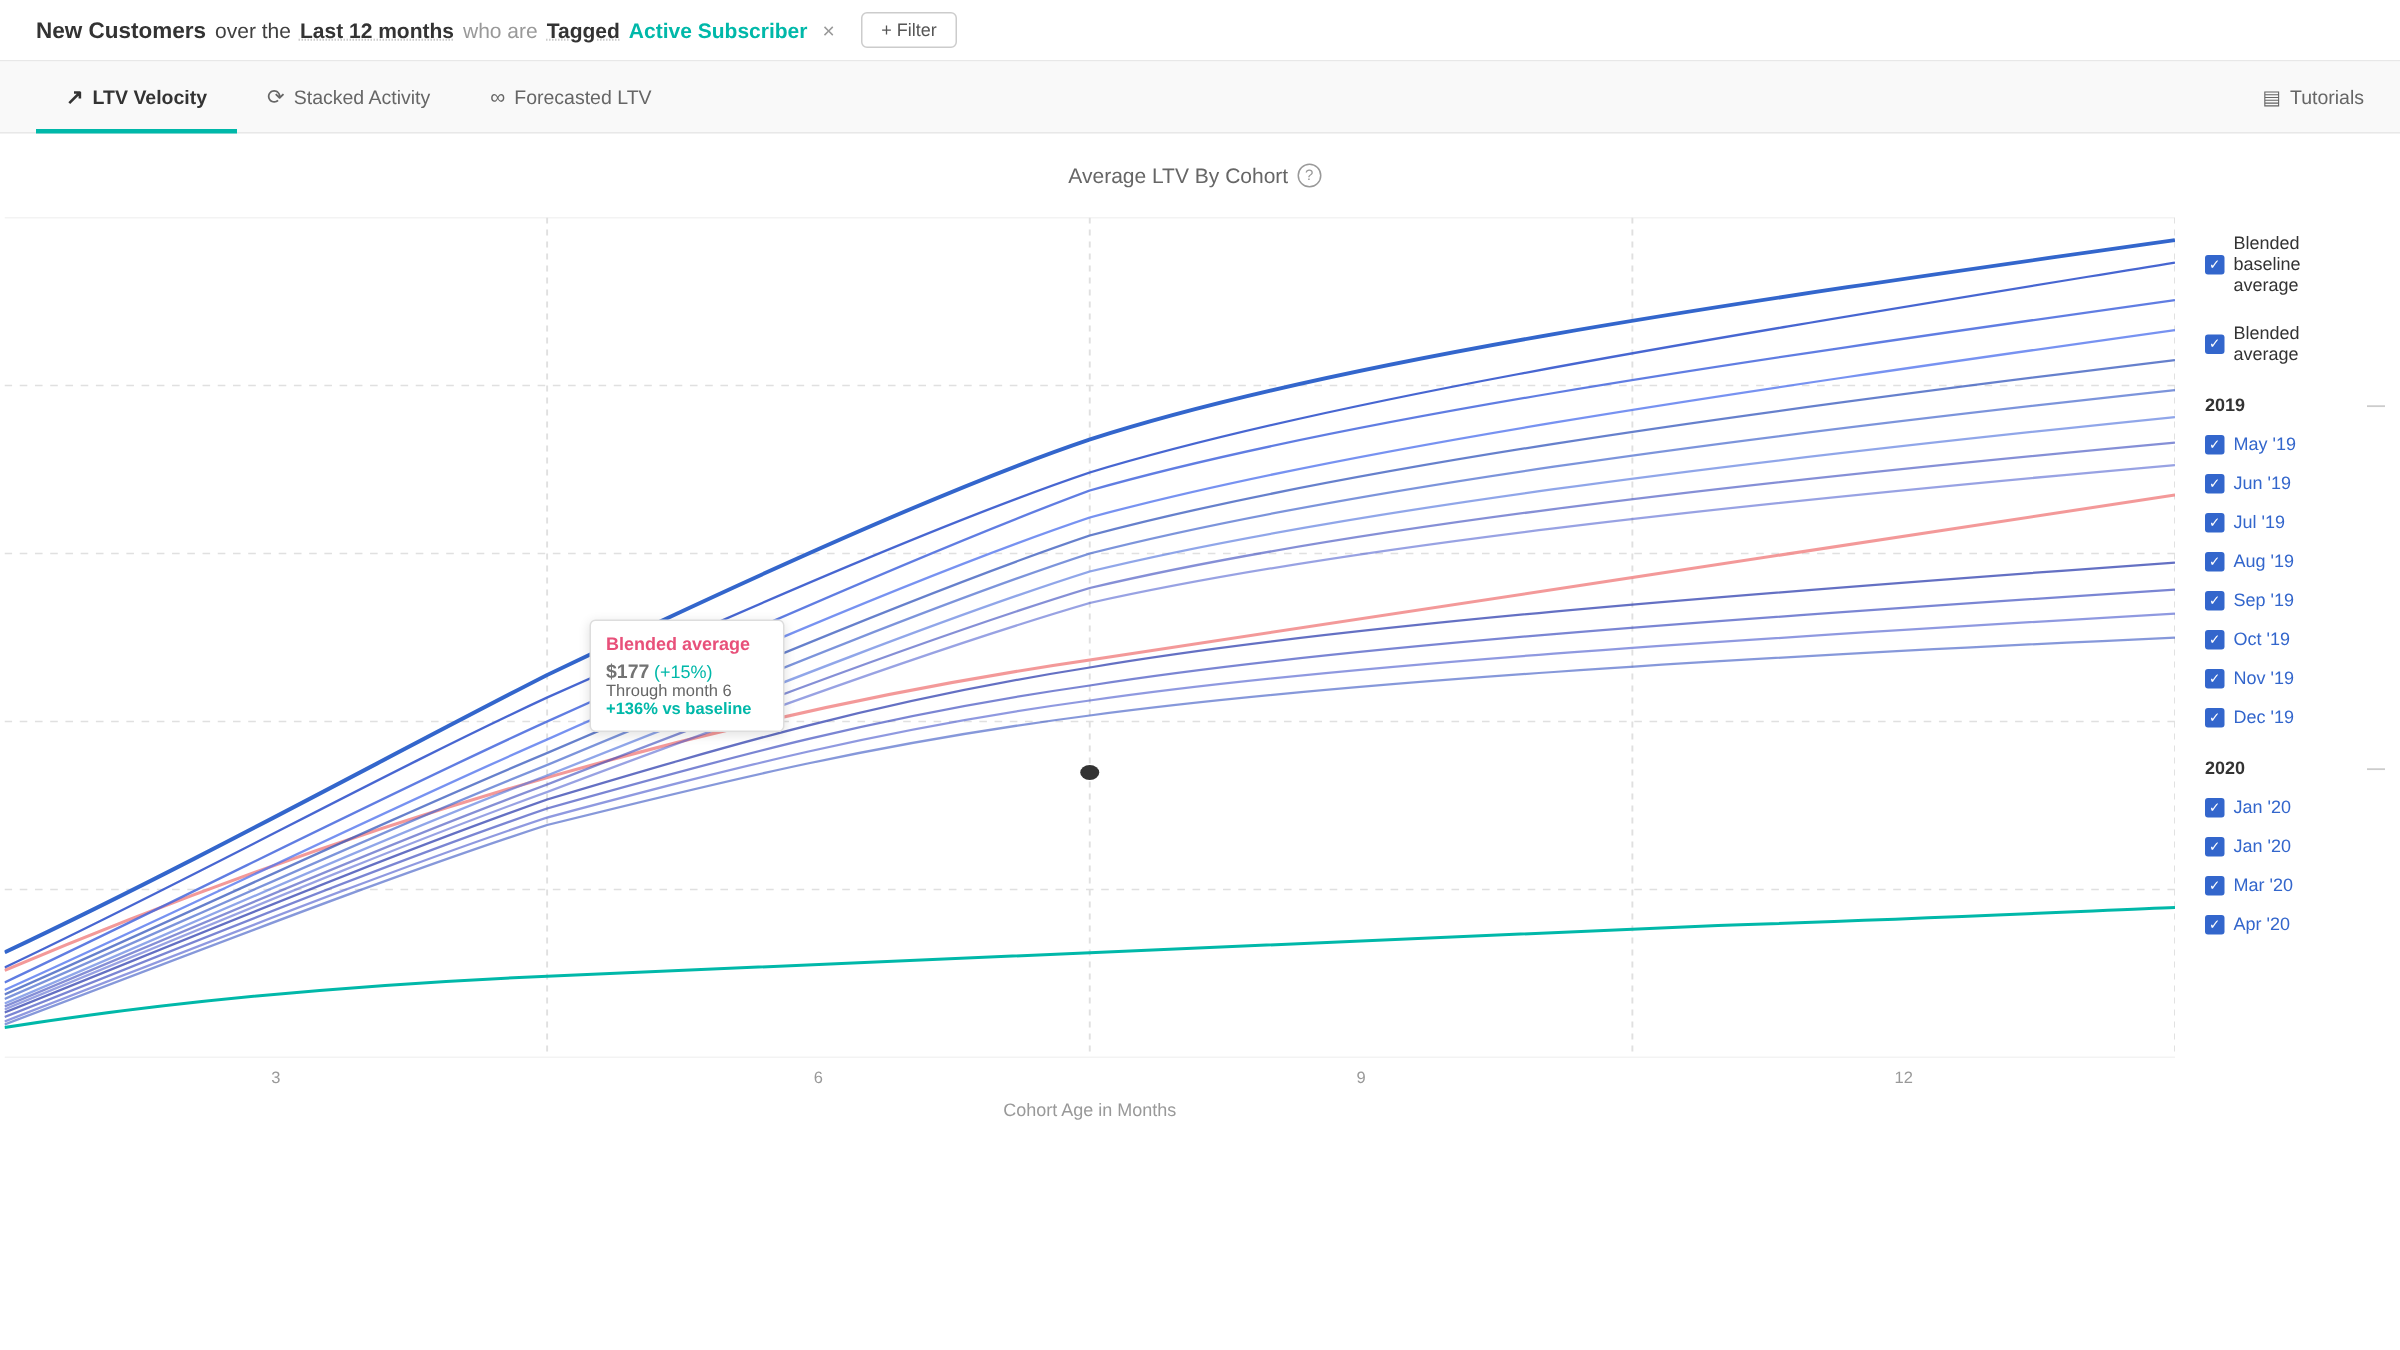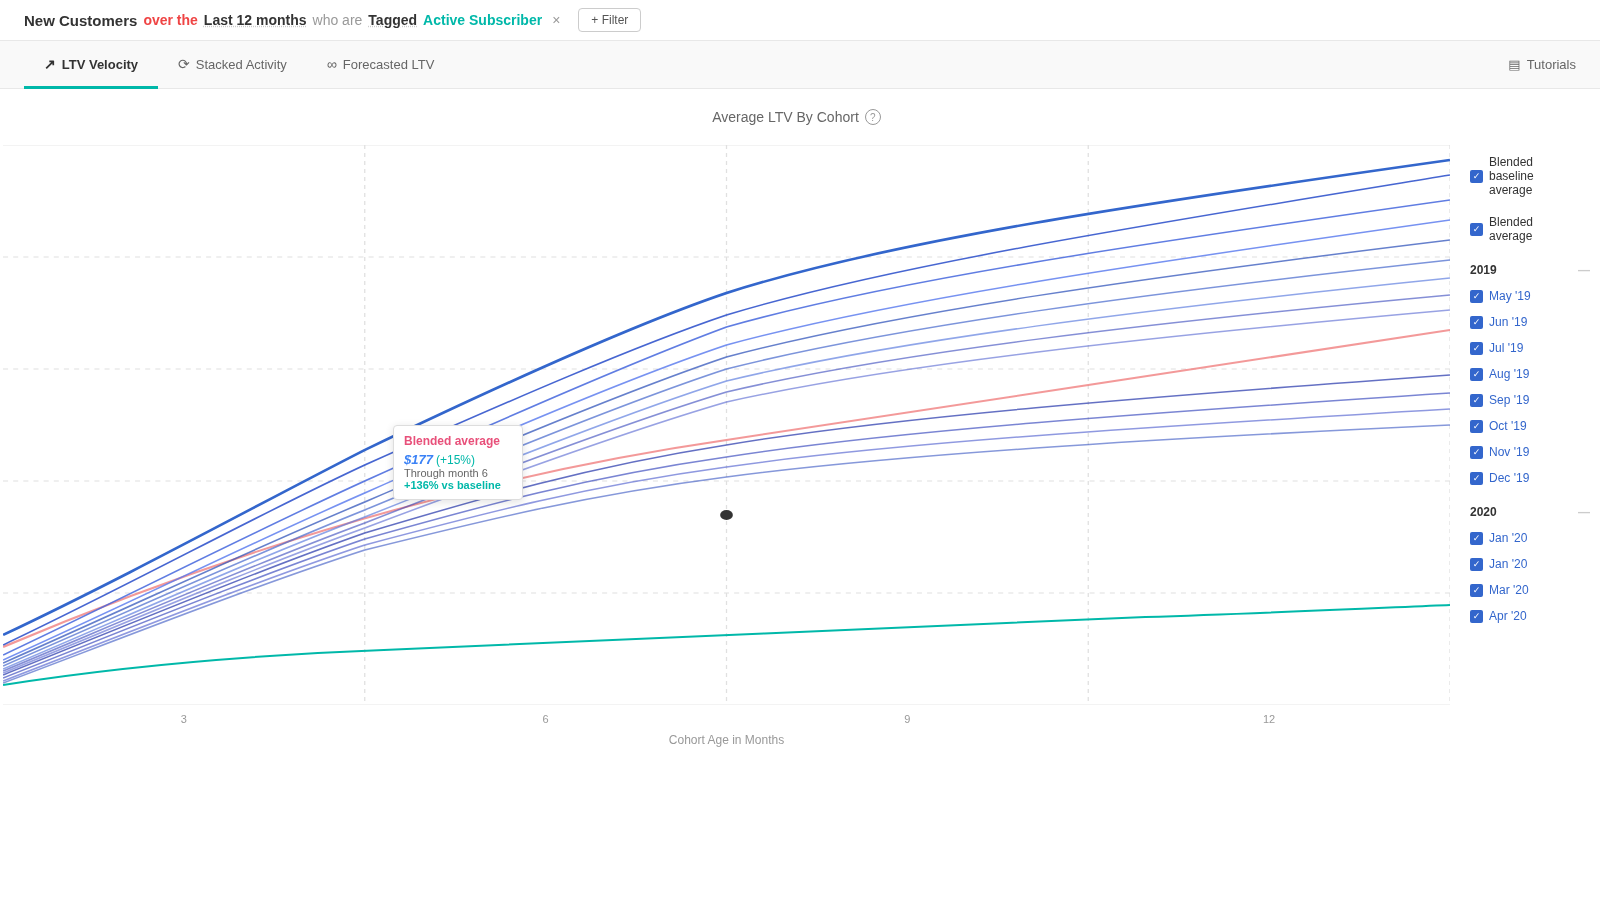--- a/index.html
+++ b/index.html
@@ -4,21 +4,21 @@
   <style>
     * { box-sizing: border-box; margin: 0; padding: 0; }
     body { font-family: -apple-system, BlinkMacSystemFont, 'Segoe UI', sans-serif; background: #fff; color: #333; font-size: 13px; }
 
     
     .header-bar {
       display: flex; align-items: center; padding: 8px 24px;
       border-bottom: 1px solid #e8e8e8; background: #fff; flex-wrap: wrap; gap: 6px;
     }
     .header-label { font-weight: 700; color: #333; font-size: 15px; }
-    .header-over { color: #ef4444; font-size: 14px; font-weight: bold; }
+    .header-over { color: #404040; font-size: 14px; }
     .header-period { color: #333; font-size: 14px; font-weight: 600; text-decoration: underline; text-decoration-style: dotted; text-decoration-color: #ccc; }
     .header-who { color: #999; font-size: 14px; }
     .header-tagged { color: #333; font-size: 14px; font-weight: 600; text-decoration: underline; text-decoration-style: dotted; text-decoration-color: #ccc; }
     .header-subscriber { color: #00b8a9; font-size: 14px; font-weight: 600; }
     .header-close { color: #999; cursor: pointer; font-size: 14px; margin-left: 4px; }
     .filter-btn {
       margin-left: 12px; padding: 4px 12px; border: 1px solid #ccc; border-radius: 4px;
       color: #555; background: #fff; cursor: pointer; font-size: 12px;
     }
 
@@ -89,21 +89,21 @@
     }
     .legend-year-dash { color: #ccc; }
 
     
     .tooltip {
       position: absolute; background: #fff; border: 1px solid #ddd;
       border-radius: 4px; padding: 8px 10px; font-size: 11px;
       box-shadow: 0 2px 8px rgba(0,0,0,0.12); pointer-events: none; min-width: 130px;
     }
     .tooltip-title { color: #e8507a; font-weight: 700; margin-bottom: 4px; font-size: 12px; }
-    .tooltip-value { color: #3b82f6; font-size: 13px; font-weight: 700; font-style: italic; }
+    .tooltip-value { color: #737373; font-size: 13px; font-weight: 700; }
     .tooltip-pct { color: #00b8a9; font-size: 12px; }
     .tooltip-month { color: #666; font-size: 11px; }
     .tooltip-vs { color: #00b8a9; font-size: 11px; font-weight: 600; }
   </style>
 </head>
 <body>
 
 <div class="header-bar">
   <span class="header-label">New Customers</span>
   <span class="header-over">over the</span>
@@ -193,21 +193,21 @@
           <path d="M0,536 C100,487 200,436 285,400 C380,368 460,341 570,322 C700,298 900,282 1140,264" fill="none" stroke="#4455cc" stroke-width="1.5" opacity="0.6"></path>
 
           <path d="M0,538 C100,490 200,440 285,405 C380,375 460,350 570,332 C700,310 900,294 1140,280" fill="none" stroke="#2244bb" stroke-width="1.5" opacity="0.55"></path>
 
           <path d="M0,490 C100,430 200,360 285,305 C400,235 500,178 570,148 C700,95 900,58 1140,15" fill="none" stroke="#3366cc" stroke-width="2.5"></path>
 
           <circle cx="570" cy="370" r="5" fill="#333"></circle>
         </svg>
 
         
-        <div class="tooltip" style="position:absolute; left: 390px; top: 280px;">
+        <div class="tooltip" style="position:absolute; left: 390px; top: 268px;">
           <div class="tooltip-title">Blended average</div>
           <div>
             <span class="tooltip-value">$177</span>
             <span class="tooltip-pct">(+15%)</span>
           </div>
           <div class="tooltip-month">Through month 6</div>
           <div class="tooltip-vs">+136% vs baseline</div>
         </div>
       </div>
 

